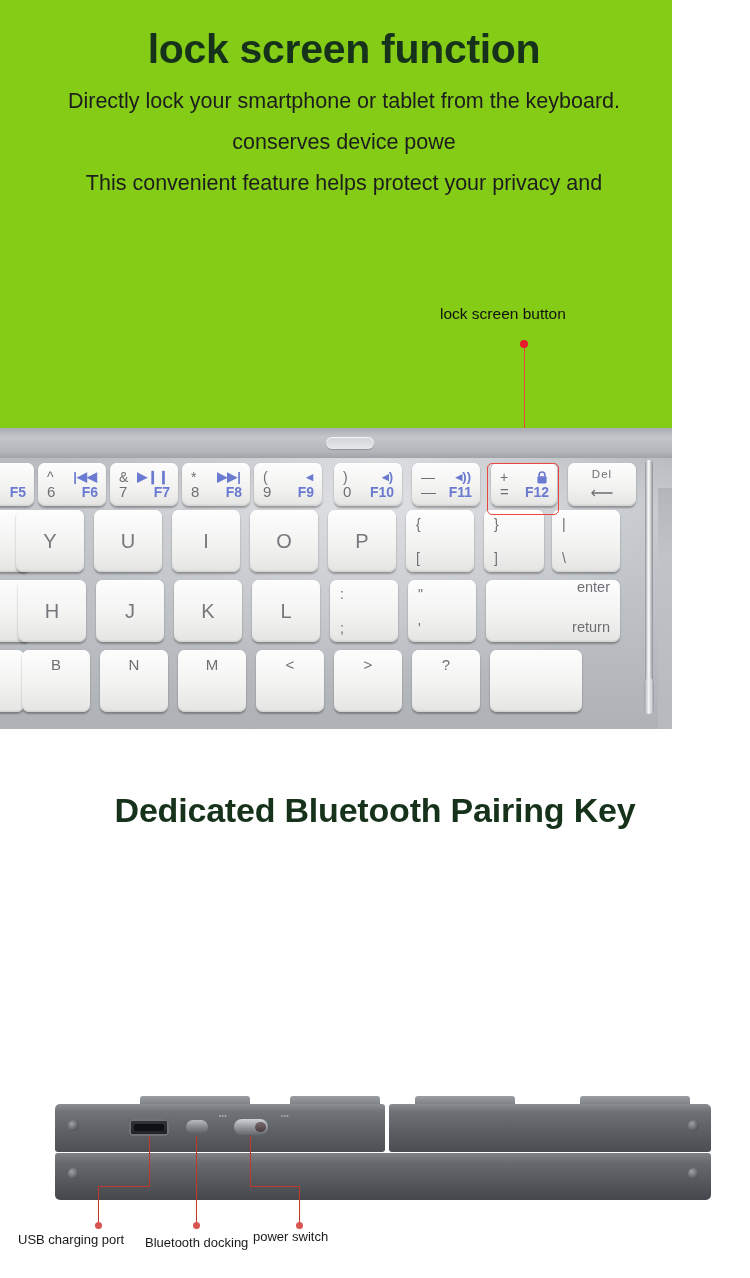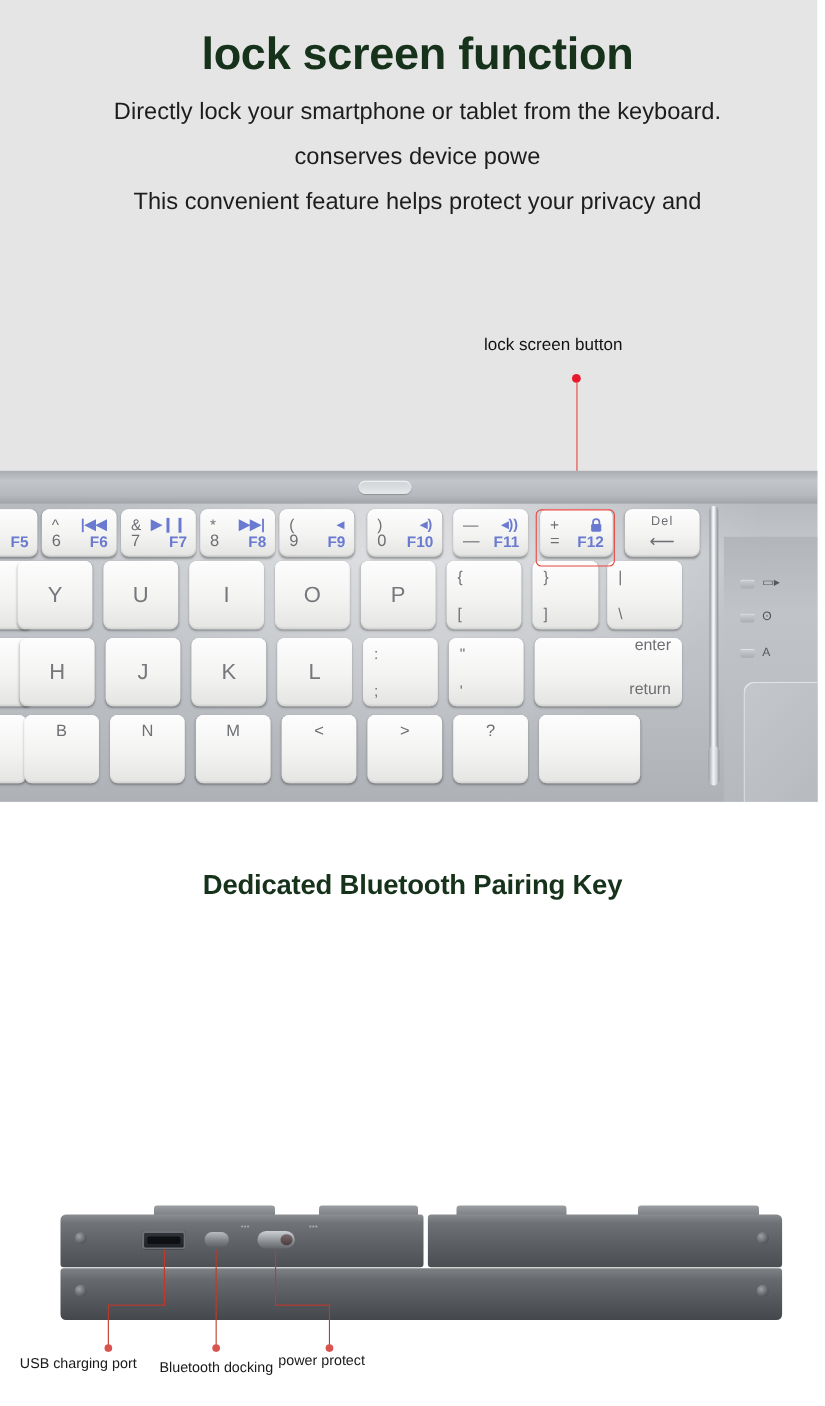--- a/index.html
+++ b/index.html
@@ -6,22 +6,22 @@
   html,body { width:750px; }
   body {
     font-family:"Liberation Sans", sans-serif;
     background:#ffffff;
     width:750px; height:1278px;
     position:relative; overflow:hidden;
   }
 
   
   #section-lock {
-    position:absolute; left:0; top:0; width:743px; height:729px;
-    background:#e5e5e5; overflow:hidden;padding-left:16px;
+    position:absolute; left:0; top:0; width:672px; height:729px;
+    background:#84cc16; overflow:hidden;padding-left:16px;
   }
   .headline {
     text-align:center; color:#16321a;
     font-size:41px; font-weight:700; letter-spacing:-0.3px;
     margin-top:26px;
   }
   .subline {
     text-align:center; color:#1d1d1d;
     font-size:21.5px; line-height:41px; font-weight:400;
     margin-top:8px; padding:0 26px;
@@ -127,21 +127,21 @@
     box-shadow:inset 1px 1px 0 rgba(255,255,255,.55);
   }
 
   
   #section-bt {
     position:absolute; left:0; top:729px; width:750px; height:549px;
     background:#ffffff; overflow:hidden;
   }
   .headline2 {
     text-align:center; color:#16321a;
-    font-size:25px; font-weight:700; margin-top:62px; letter-spacing:-0.2px;
+    font-size:34px; font-weight:700; margin-top:62px; letter-spacing:-0.2px;
   }
   .subline2 {
     text-align:center; color:#1d1d1d;
     font-size:20.5px; line-height:41px; margin-top:8px; padding:0 14px;
   }
 
   
   #device-photo { position:absolute; left:0; top:357px; width:750px; height:130px; }
   .dev-slab {
     position:absolute; border-radius:4px;
@@ -440,15 +440,15 @@
     <div class="cd-label" style="left:18px; top:503px;">USB charging port</div>
 
     <div class="lead-v" style="left:196px; top:407px; height:88px;"></div>
     <div class="cd-dot" style="left:193px; top:493px;"></div>
     <div class="cd-label" style="left:145px; top:506px;">Bluetooth docking</div>
 
     <div class="lead-v" style="left:250px; top:407px; height:51px;"></div>
     <div class="lead-h" style="left:250px; top:457px; width:50px;"></div>
     <div class="lead-v" style="left:299px; top:457px; height:38px;"></div>
     <div class="cd-dot" style="left:296px; top:493px;"></div>
-    <div class="cd-label" style="left:253px; top:500px;">power protect</div>
+    <div class="cd-label" style="left:253px; top:500px;">power switch</div>
   </div>
 </div>
 
 </body></html>

